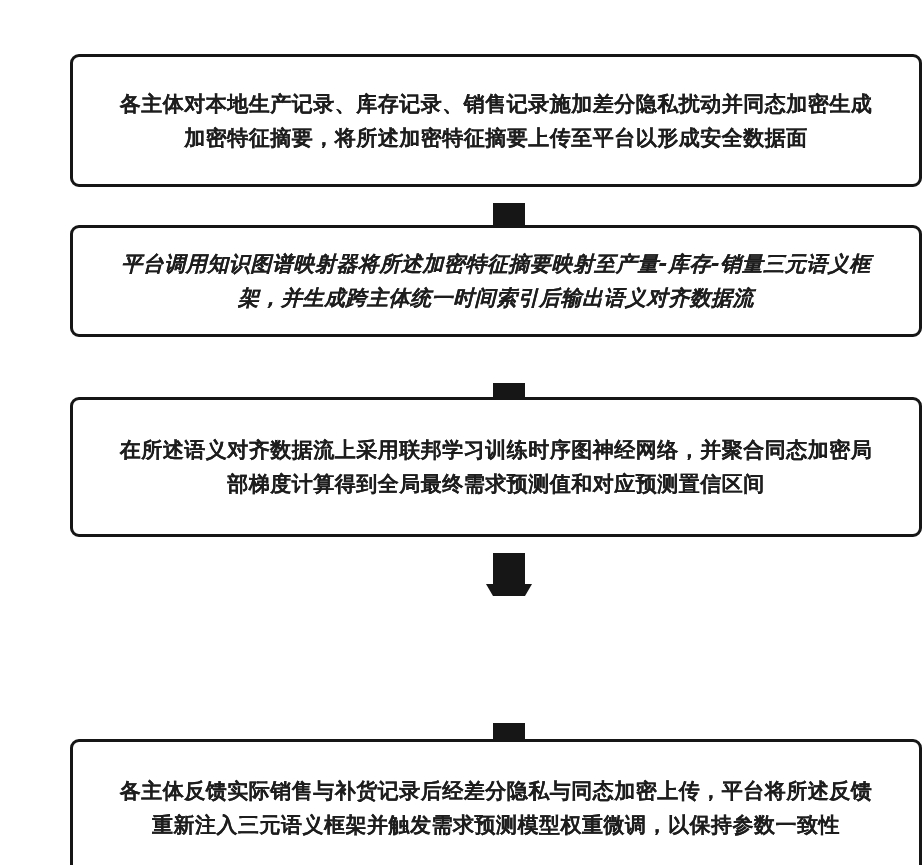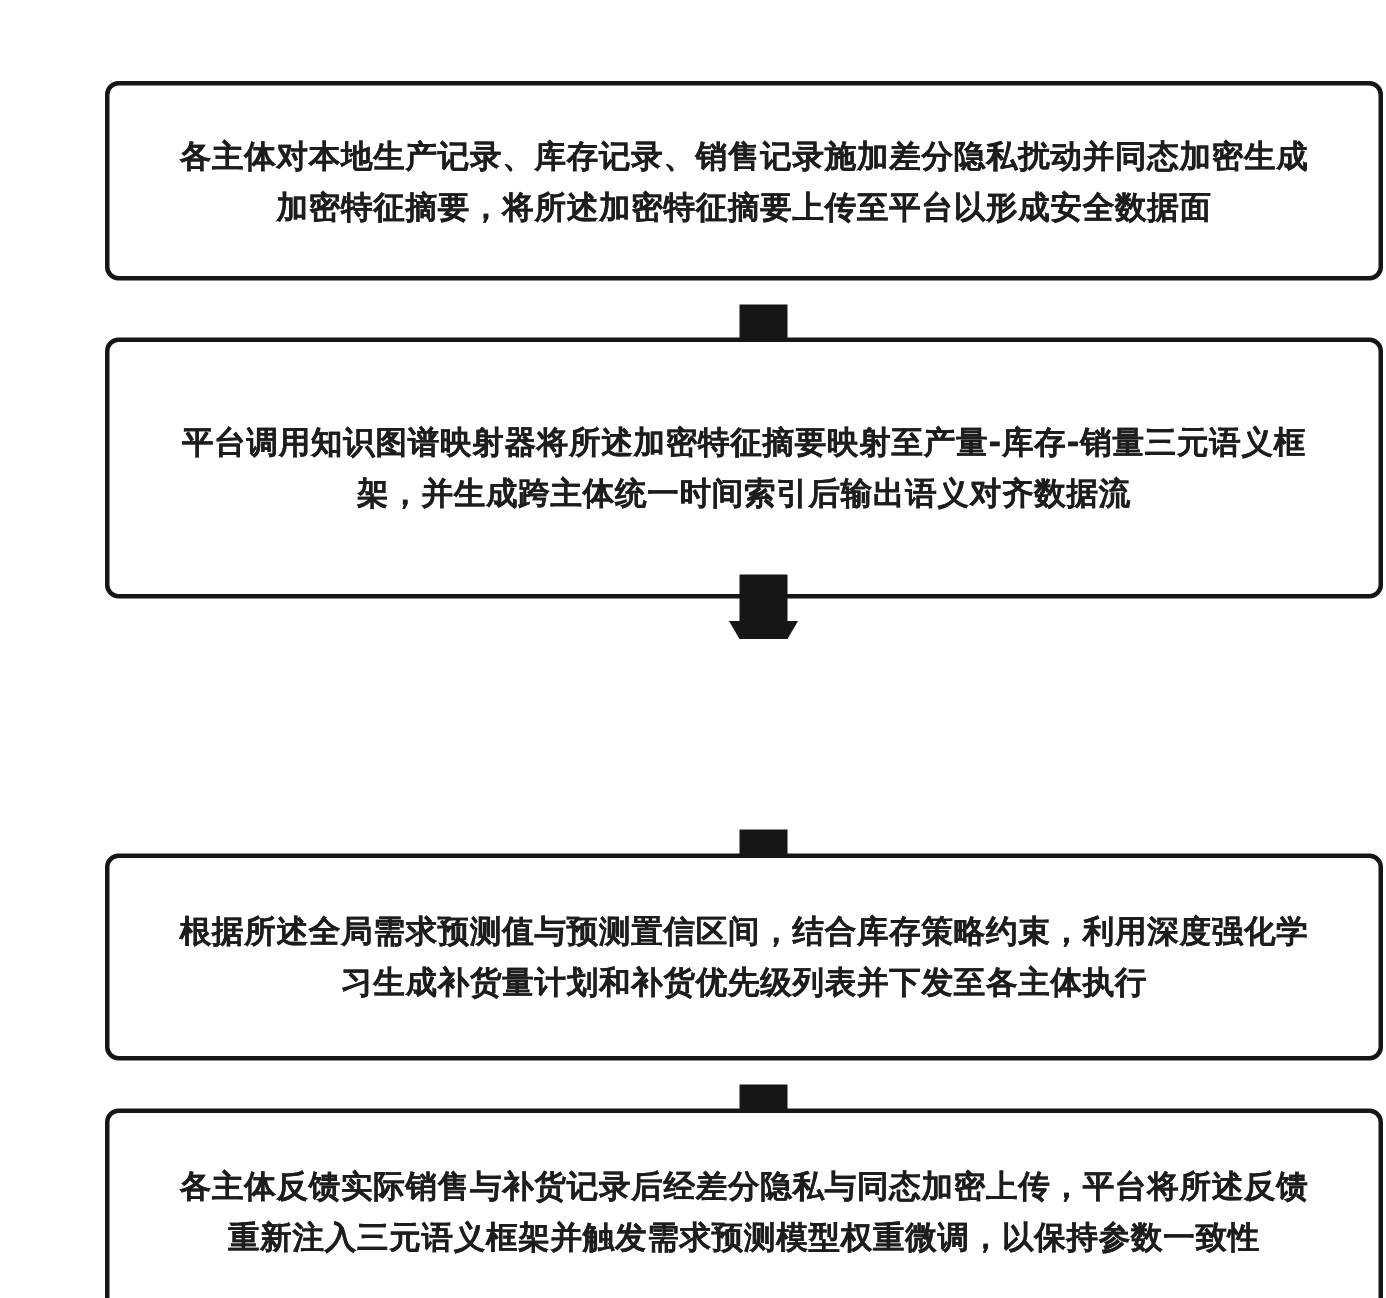--- a/index.html
+++ b/index.html
@@ -33,21 +33,21 @@
     text-align: center;
     color: #1d1d1d;
     font-size: 21px;
     line-height: 34px;
     font-weight: 600;
     letter-spacing: 0.5px;
     
     text-shadow: 0 0 0.4px #333;
   }
   .box-1 { top: 22px;  height: 133px; }
-  .box-2 { top: 193px; height: 174px; }
+  .box-2 { top: 193px; height: 112px; font-style: italic; }
   .box-3 { top: 365px; height: 140px; }
   .box-4 { top: 537px; height: 138px; }
   .box-5 { top: 707px; height: 138px; justify-content: flex-end; }
 
   .flow-arrow {
     position: absolute;
     left: 461px;
     width: 15px;
     display: flex;
     flex-direction: column;
@@ -89,29 +89,29 @@
 
   <div class="flow-box box-2">
     <span class="box-text">平台调用知识图谱映射器将所述加密特征摘要映射至产量-库存-销量三元语义框架，并生成跨主体统一时间索引后输出语义对齐数据流</span>
   </div>
 
   <div class="flow-arrow arrow-2">
     <div class="arrow-line"></div>
     <div class="arrow-head"></div>
   </div>
 
+  <div class="flow-box box-3">
+    <span class="box-text">在所述语义对齐数据流上采用联邦学习训练时序图神经网络，并聚合同态加密局部梯度计算得到全局最终需求预测值和对应预测置信区间</span>
+  </div>
 
   <div class="flow-arrow arrow-3">
     <div class="arrow-line"></div>
     <div class="arrow-head"></div>
   </div>
 
-  <div class="flow-box box-4">
-    <span class="box-text">根据所述全局需求预测值与预测置信区间，结合库存策略约束，利用深度强化学习生成补货量计划和补货优先级列表并下发至各主体执行</span>
-  </div>
 
   <div class="flow-arrow arrow-4">
     <div class="arrow-line"></div>
     <div class="arrow-head"></div>
   </div>
 
   <div class="flow-box box-5">
     <span class="box-text">各主体反馈实际销售与补货记录后经差分隐私与同态加密上传，平台将所述反馈重新注入三元语义框架并触发需求预测模型权重微调，以保持参数一致性</span>
   </div>
 

